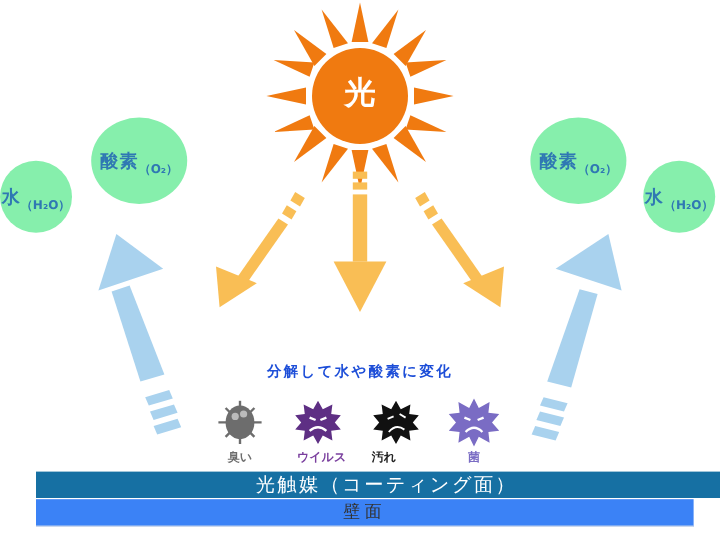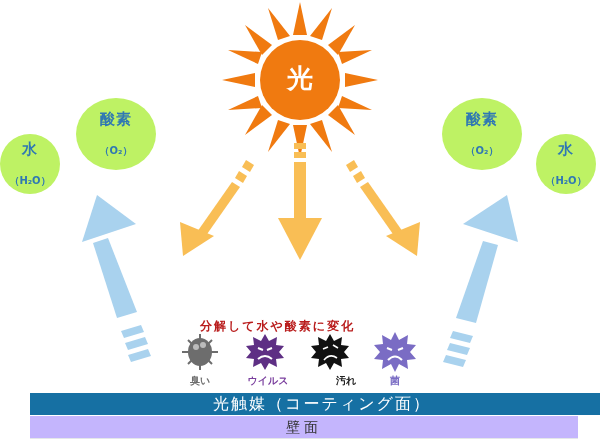--- a/index.html
+++ b/index.html
@@ -1,34 +1,34 @@
 <!DOCTYPE html>
 <html><head>
 <meta charset="utf-8">
 <style>
   html, body { margin: 0; padding: 0; background: #ffffff; }
   body { width: 600px; height: 444px; position: relative; overflow: hidden;
          font-family: "DejaVu Sans", sans-serif; }
   svg.layer { position: absolute; left: 0; top: 0; }
-  .bubble { position: absolute; border-radius: 50%; background: #bef264;
-            display: flex; flex-direction: column; align-items: center; justify-content: center;
+  .bubble { position: absolute; border-radius: 50%; background: #86efac;
+            display: flex; flex-direction: row; align-items: center; justify-content: center;
             color: #2f78b3; font-weight: bold; }
   .bubble .main { font-size: 15px; line-height: 18px; letter-spacing: 1px; }
   .bubble .formula { font-size: 10px; line-height: 14px; margin-top: 16px; }
   .sun-label { position: absolute; left: 270px; top: 58px; width: 60px; text-align: center;
                color: #ffffff; font-size: 26px; font-weight: bold; line-height: 40px; }
-  .caption { position: absolute; left: 200px; top: 318px; width: 200px; text-align: left;
-             font-size: 12px; font-weight: bold; color: #b91c1c; letter-spacing: 2px; }
+  .caption { position: absolute; left: 200px; top: 301px; width: 200px; text-align: center;
+             font-size: 12px; font-weight: bold; color: #1d4ed8; letter-spacing: 2px; }
   .germ-label { position: absolute; top: 374px; width: 60px; text-align: center;
                 font-size: 10px; font-weight: bold; }
   .bar-coat { position: absolute; left: 30px; top: 393px; width: 584px; height: 22px;
               background: #1670a3; color: #ffffff; font-size: 16px; text-align: center;
               line-height: 22px; letter-spacing: 2px; }
   .bar-wall { position: absolute; left: 30px; top: 416px; width: 548px; height: 22px;
-              background: #c4b5fd; color: #333; font-size: 14px; text-align: center;
+              background: #3b82f6; color: #333; font-size: 14px; text-align: center;
               line-height: 22px; letter-spacing: 4px; border-bottom: 1px solid #e4e7ea; }
 </style>
 </head>
 <body>
 
 <svg class="layer" width="600" height="444" viewBox="0 0 600 444">
 
   <g fill="#f07a10">
     <polygon points="300,2 293,35 307,35"></polygon>
     <polygon points="300,158 293,125 307,125"></polygon>
@@ -125,17 +125,17 @@
 </div>
 <div class="bubble" style="left:536px; top:134px; width:60px; height:60px;">
   <span class="main">水</span>
   <span class="formula">（H₂O）</span>
 </div>
 
 <div class="caption">分解して水や酸素に変化</div>
 
 <div class="germ-label" style="left:170px; color:#6d6d6d;">臭い</div>
 <div class="germ-label" style="left:238px; color:#7a3f9e;">ウイルス</div>
-<div class="germ-label" style="left:316px; color:#222222;">汚れ</div>
+<div class="germ-label" style="left:290px; color:#222222;">汚れ</div>
 <div class="germ-label" style="left:365px; color:#7a6cc4;">菌</div>
 
 <div class="bar-coat">光触媒（コーティング面）</div>
 <div class="bar-wall">壁面</div>
 
 </body></html>

